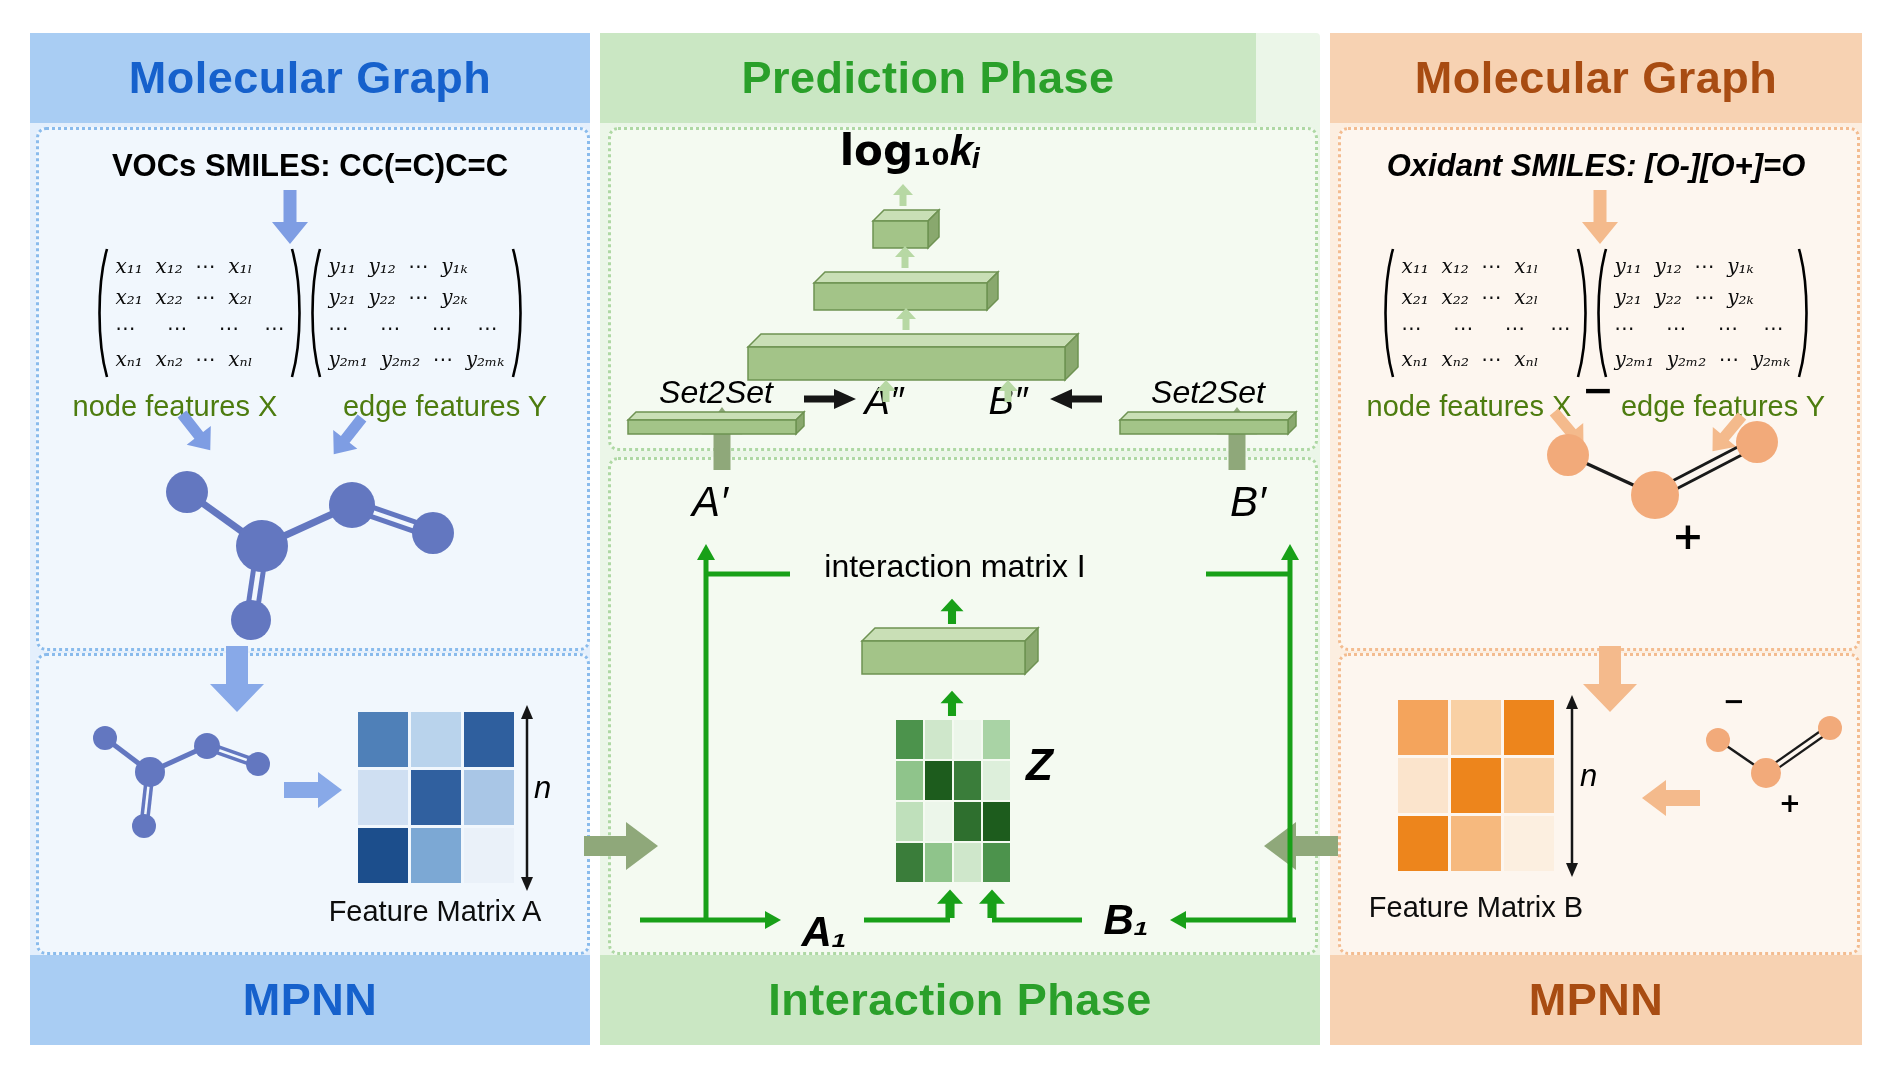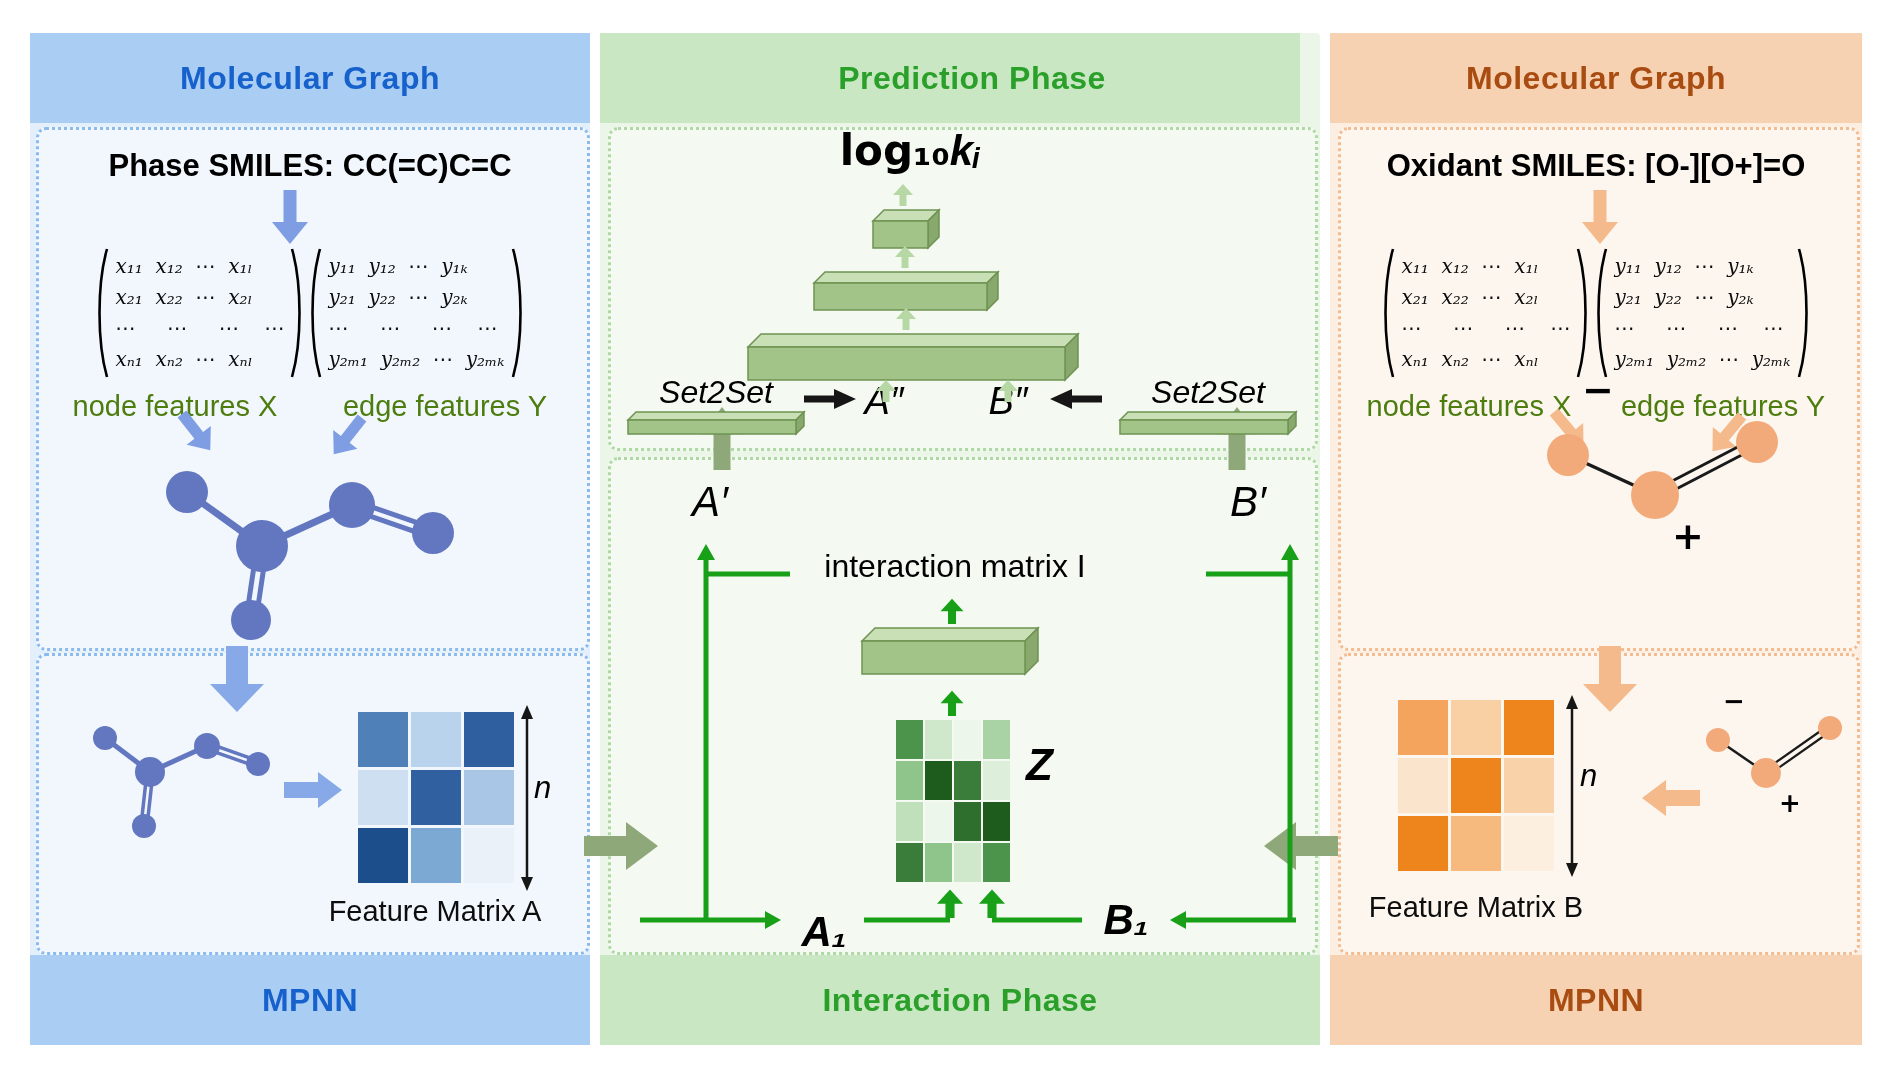--- a/index.html
+++ b/index.html
@@ -11,21 +11,21 @@
     --olive:#8fa87a;
     --orangeBandBg:#f7d2b2; --orangeTitle:#a84c12; --orangeColBg:#fceee0; --orangeBoxBg:#fdf6ef;
     --orangeBorder:#f3bc90; --orangeArrow:#f4ba8c; --molOrange:#f2aa7a;
     --ink:#111111;
   }
   html,body{margin:0;padding:0;}
   body{width:1892px;height:1069px;background:#ffffff;font-family:"Liberation Sans","DejaVu Sans",sans-serif;}
   #root{position:relative;width:1892px;height:1069px;overflow:hidden;background:#ffffff;}
   .colbg{position:absolute;z-index:0;border-radius:4px;}
   .band{position:absolute;z-index:2;display:flex;align-items:center;justify-content:center;
-        font-weight:bold;font-size:32px;letter-spacing:.5px;text-align:right;}
+        font-weight:bold;font-size:45px;letter-spacing:.5px;text-align:right;}
   .dbox{position:absolute;z-index:1;border-radius:10px;border-style:dotted;border-width:3px;}
   .t{position:absolute;z-index:3;}
   .grid{position:absolute;z-index:3;display:grid;}
   .grid3{grid-template-columns:repeat(3,50px);grid-auto-rows:55px;gap:3px;}
   .grid4{grid-template-columns:repeat(4,27px);grid-auto-rows:39px;gap:2px;}
   .cell{width:100%;height:100%;}
   #overlay{position:absolute;left:0;top:0;z-index:4;pointer-events:none;}
   .smiles{font-weight:bold;font-size:31px;text-align:center;color:#000;}
   .matwrap{display:flex;justify-content:center;align-items:center;gap:2px;}
   .matrix{display:flex;align-items:center;}
@@ -42,34 +42,34 @@
 </head>
 <body>
 
 <div id="root">
 
   <div class="colbg" style="left:30px;top:33px;width:560px;height:1012px;background:var(--blueColBg);"></div>
   <div class="colbg" style="left:600px;top:33px;width:720px;height:1012px;background:var(--greenColBg);"></div>
   <div class="colbg" style="left:1330px;top:33px;width:532px;height:1012px;background:var(--orangeColBg);"></div>
 
   <div class="band" style="left:30px;top:33px;width:560px;height:90px;background:var(--blueBandBg);color:var(--blueTitle);">Molecular Graph</div>
-  <div class="band" style="left:600px;top:33px;width:656px;height:90px;background:var(--greenBandBg);color:var(--greenTitle);padding-left:44px;">Prediction Phase</div>
+  <div class="band" style="left:600px;top:33px;width:656px;height:90px;background:var(--greenBandBg);color:var(--greenTitle);">Prediction Phase</div>
   <div class="band" style="left:1330px;top:33px;width:532px;height:90px;background:var(--orangeBandBg);color:var(--orangeTitle);">Molecular Graph</div>
   <div class="band" style="left:30px;top:955px;width:560px;height:90px;background:var(--blueBandBg);color:var(--blueTitle);">MPNN</div>
   <div class="band" style="left:600px;top:955px;width:720px;height:90px;background:var(--greenBandBg);color:var(--greenTitle);">Interaction Phase</div>
   <div class="band" style="left:1330px;top:955px;width:532px;height:90px;background:var(--orangeBandBg);color:var(--orangeTitle);">MPNN</div>
 
   <div class="dbox" style="left:36px;top:127px;width:548px;height:518px;background:var(--blueBoxBg);border-color:var(--blueBorder);"></div>
   <div class="dbox" style="left:36px;top:653px;width:548px;height:296px;background:var(--blueBoxBg);border-color:var(--blueBorder);"></div>
   <div class="dbox" style="left:608px;top:127px;width:704px;height:318px;background:var(--greenBoxBg);border-color:var(--greenBorder);"></div>
   <div class="dbox" style="left:608px;top:457px;width:704px;height:492px;background:var(--greenBoxBg);border-color:var(--greenBorder);"></div>
   <div class="dbox" style="left:1338px;top:127px;width:516px;height:518px;background:var(--orangeBoxBg);border-color:var(--orangeBorder);"></div>
   <div class="dbox" style="left:1338px;top:653px;width:516px;height:296px;background:var(--orangeBoxBg);border-color:var(--orangeBorder);"></div>
 
-  <div class="t smiles" style="left:36px;top:148px;width:548px;">Phase SMILES: CC(=C)C=C</div>
+  <div class="t smiles" style="left:36px;top:148px;width:548px;">VOCs SMILES: CC(=C)C=C</div>
 
   <div class="t matwrap" style="left:40px;top:246px;width:540px;">
     <div class="matrix">
       <svg width="16" height="134" viewBox="0 0 16 134">
           <path d="M13 3 C3 38 3 96 13 131" fill="none" stroke="#000" stroke-width="2.6"></path>
         </svg>
       <div class="mrows">
         <div class="mrow">x₁₁  x₁₂  ⋯  x₁ₗ</div>
         <div class="mrow">x₂₁  x₂₂  ⋯  x₂ₗ</div>
         <div class="mrow">⋯     ⋯     ⋯    ⋯</div>
@@ -140,21 +140,21 @@
       <div class="cell" style="background: rgb(29, 92, 29);"></div>
       <div class="cell" style="background: rgb(58, 125, 58);"></div>
       <div class="cell" style="background: rgb(143, 196, 139);"></div>
       <div class="cell" style="background: rgb(207, 231, 203);"></div>
       <div class="cell" style="background: rgb(76, 147, 76);"></div>
     </div>
   <div class="t math" style="left:1026px;top:740px;width:54px;font-size:44px;font-weight:bold;">Z</div>
   <div class="t math" style="left:788px;top:896px;width:72px;text-align:center;font-size:42px;font-weight:bold;margin-top:12px;">A₁</div>
   <div class="t math" style="left:1090px;top:896px;width:72px;text-align:center;font-size:42px;font-weight:bold;">B₁</div>
 
-  <div class="t smiles" style="left:1338px;top:148px;width:516px;">Oxidant SMILES: [O-][O+]=O</div>
+  <div class="t smiles" style="left:1338px;top:148px;width:516px;font-style:italic;">Oxidant SMILES: [O-][O+]=O</div>
 
   <div class="t matwrap" style="left:1342px;top:246px;width:508px;">
     <div class="matrix">
       <svg width="16" height="134" viewBox="0 0 16 134">
           <path d="M13 3 C3 38 3 96 13 131" fill="none" stroke="#000" stroke-width="2.6"></path>
         </svg>
       <div class="mrows">
         <div class="mrow">x₁₁  x₁₂  ⋯  x₁ₗ</div>
         <div class="mrow">x₂₁  x₂₂  ⋯  x₂ₗ</div>
         <div class="mrow">⋯     ⋯     ⋯    ⋯</div>

